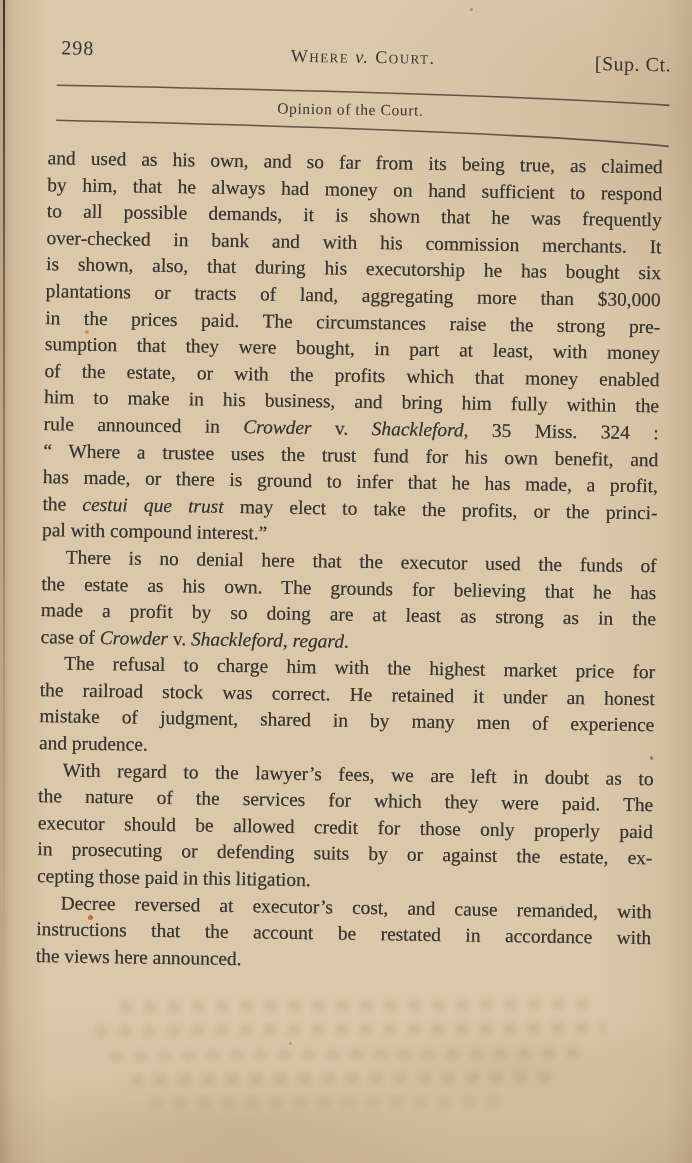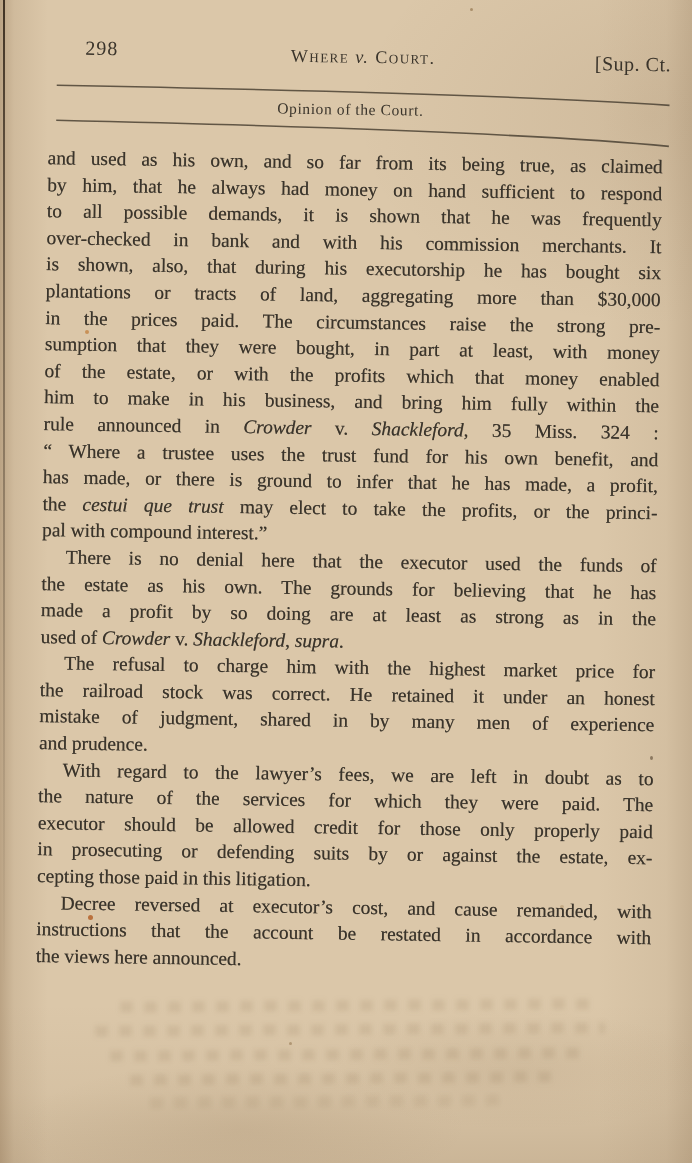--- a/index.html
+++ b/index.html
@@ -22,21 +22,21 @@
   .edge-line{
     position:absolute;left:3px;top:0;width:2px;height:100%;pointer-events:none;
     background:linear-gradient(180deg, rgba(42,30,18,.85) 0%, rgba(42,30,18,.45) 28%, rgba(42,30,18,.15) 60%, rgba(42,30,18,0) 85%);
   }
   .tilt{
     position:absolute;inset:0;
     transform:rotate(0.85deg);
     transform-origin:40px 0px;
     color:#3a342b;
   }
-  .pgnum{position:absolute;left:62px;top:36px;font-size:20px;letter-spacing:1px;margin-left:24px;}
+  .pgnum{position:absolute;left:62px;top:36px;font-size:20px;letter-spacing:1px;}
   .title{position:absolute;left:60px;top:42px;width:608px;text-align:center;font-size:18px;letter-spacing:1.5px;}
   .sc{font-variant:small-caps;}
   .it{font-style:italic;}
   .court{position:absolute;right:20px;top:44px;font-size:20px;letter-spacing:.5px;}
   .runhead{position:absolute;left:60px;top:96px;width:584px;text-align:center;font-size:15.5px;letter-spacing:.6px;}
   .rules{position:absolute;left:0;top:0;pointer-events:none;}
   .body-text{
     position:absolute;left:50px;top:145px;width:615px;
     font-size:19.4px;line-height:26.6px;
     text-shadow:0.2px 0.2px 0.4px rgba(58,52,43,.65);
@@ -86,21 +86,21 @@
       <div class="line"><span>of the estate, or with the profits which that money enabled</span></div>
       <div class="line"><span>him to make in his business, and bring him fully within the</span></div>
       <div class="line"><span>rule announced in </span><span class="it">Crowder</span><span> v. </span><span class="it">Shackleford</span><span>, 35 Miss. 324 :</span></div>
       <div class="line"><span>“ Where a trustee uses the trust fund for his own benefit, and</span></div>
       <div class="line"><span>has made, or there is ground to infer that he has made, a profit,</span></div>
       <div class="line"><span>the </span><span class="it">cestui que trust</span><span> may elect to take the profits, or the princi-</span></div>
       <div class="line lastline"><span>pal with compound interest.”</span></div>
       <div class="line indent"><span>There is no denial here that the executor used the funds of</span></div>
       <div class="line"><span>the estate as his own.  The grounds for believing that he has</span></div>
       <div class="line"><span>made a profit by so doing are at least as strong as in the</span></div>
-      <div class="line lastline"><span>used of </span><span class="it">Crowder</span><span> v. </span><span class="it">Shackleford</span><span>, </span><span class="it">supra</span><span>.</span></div>
+      <div class="line lastline"><span>case of </span><span class="it">Crowder</span><span> v. </span><span class="it">Shackleford</span><span>, </span><span class="it">regard</span><span>.</span></div>
       <div class="line indent"><span>The refusal to charge him with the highest market price for</span></div>
       <div class="line"><span>the railroad stock was correct.  He retained it under an honest</span></div>
       <div class="line"><span>mistake of judgment, shared in by many men of experience</span></div>
       <div class="line lastline"><span>and prudence.</span></div>
       <div class="line indent"><span>With regard to the lawyer’s fees, we are left in doubt as to</span></div>
       <div class="line"><span>the nature of the services for which they were paid.  The</span></div>
       <div class="line"><span>executor should be allowed credit for those only properly paid</span></div>
       <div class="line"><span>in prosecuting or defending suits by or against the estate, ex-</span></div>
       <div class="line lastline"><span>cepting those paid in this litigation.</span></div>
       <div class="line indent"><span>Decree reversed at executor’s cost, and cause remanded, with</span></div>

